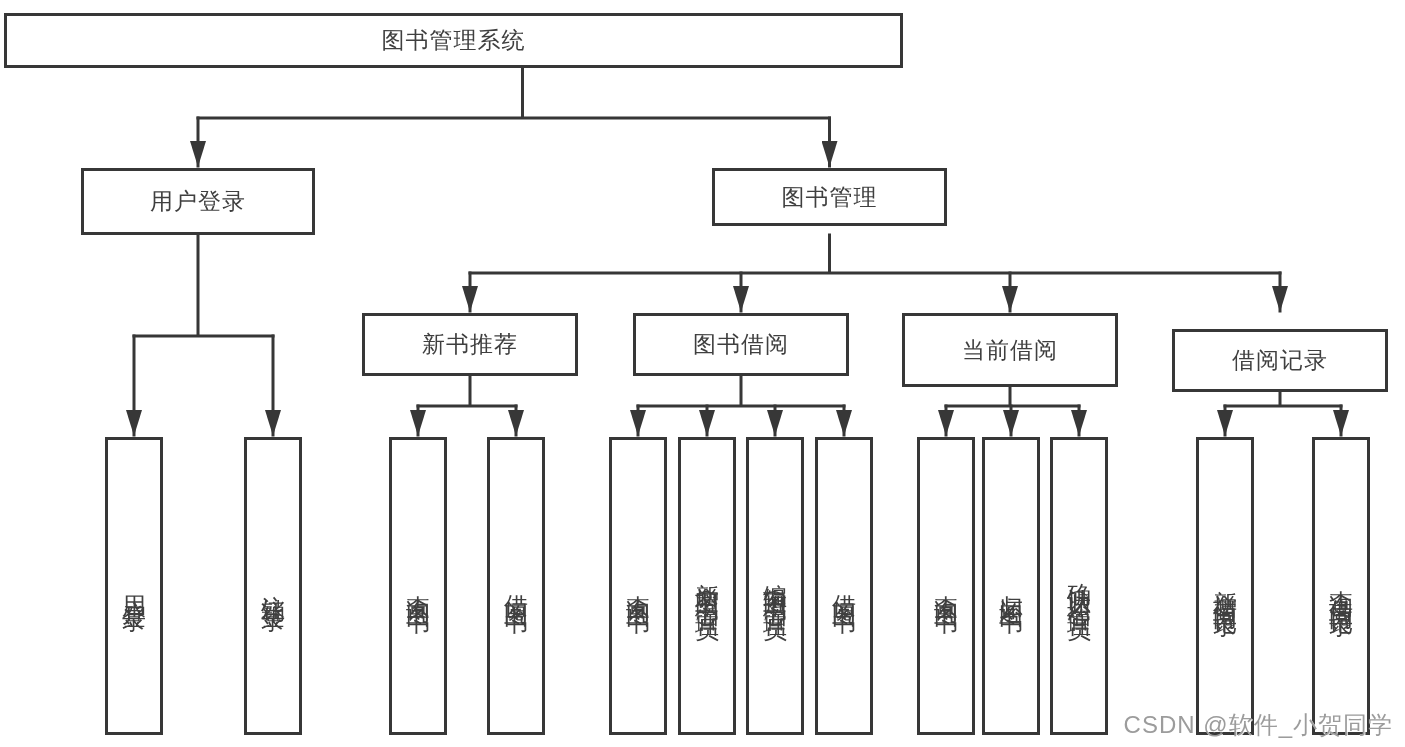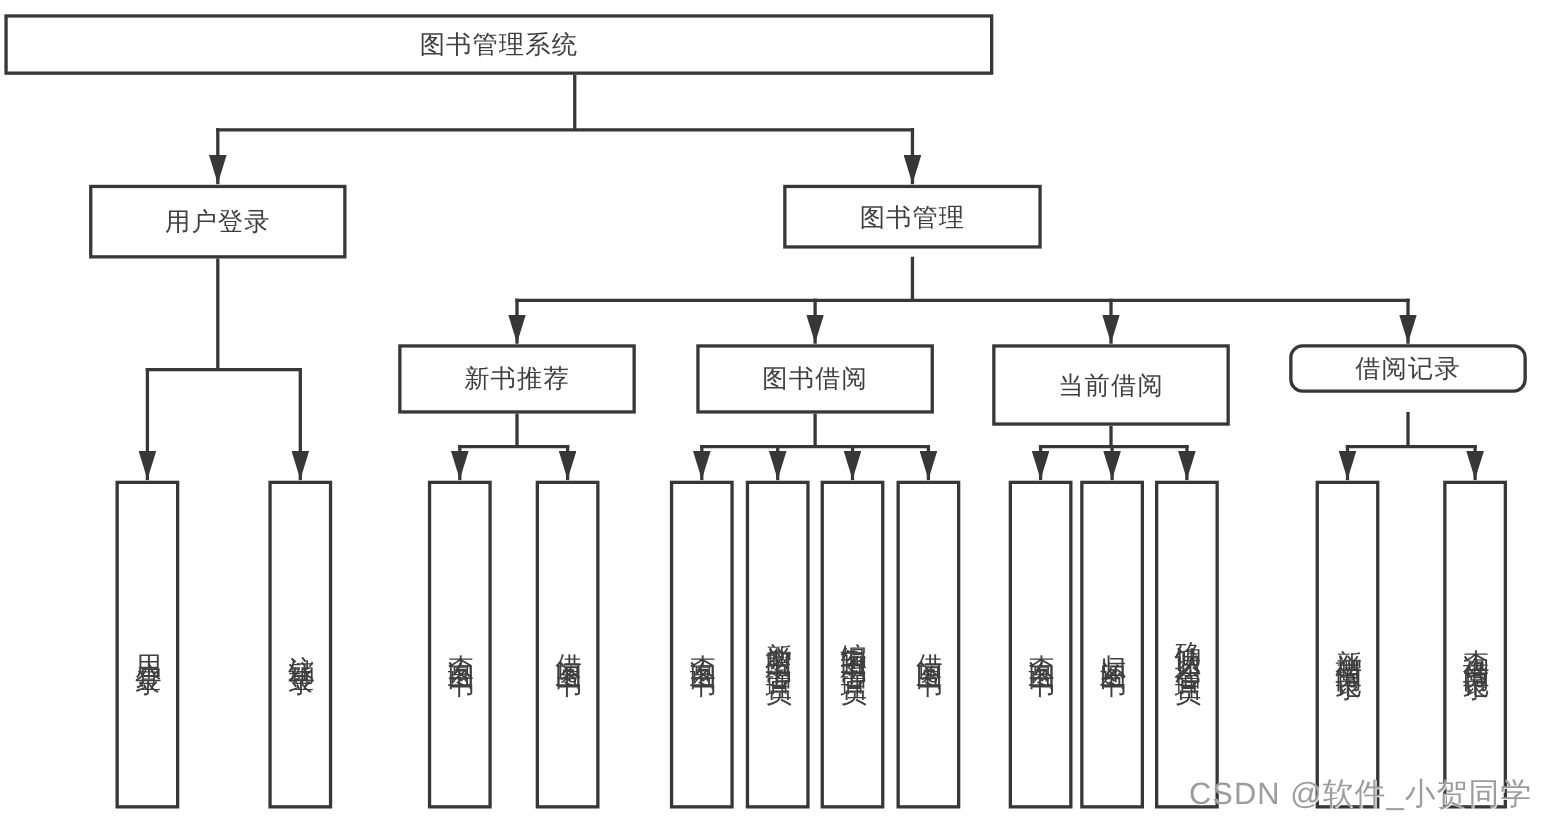--- a/index.html
+++ b/index.html
@@ -35,21 +35,21 @@
     text-orientation: mixed;
     letter-spacing: 5px;
     line-height: 1;
     white-space: nowrap;
   }
   .watermark {
     position: absolute;
     right: 12px;
     bottom: 6px;
     z-index: 2;
-    font-size: 28px;
+    font-size: 24px;
     color: #9c9c9c;
     text-shadow: 1px 1px 0 rgba(255,255,255,0.85);
     letter-spacing: 1px;
   }
 </style>
 </head>
 <body>
 
 <div id="stage">
 
@@ -109,21 +109,21 @@
 
   <div class="node box-h" style="left:633px; top:313px; width:216px; height:63px;">
     <span>图书借阅</span>
   </div>
   <div class="node box-h" style="left:362px; top:313px; width:216px; height:63px;">
     <span>新书推荐</span>
   </div>
   <div class="node box-h" style="left:902px; top:313px; width:216px; height:74px;">
     <span>当前借阅</span>
   </div>
-  <div class="node box-h" style="left:1172px; top:313px; width:216px; height:44px;border-radius:12px;">
+  <div class="node box-h" style="left:1172px; top:329px; width:216px; height:63px;">
     <span>借阅记录</span>
   </div>
 
   <div class="node box-v" style="left:105px;">
     <span class="vtext">用户登录</span>
   </div>
   <div class="node box-v" style="left:244px;">
     <span class="vtext">注销登录</span>
   </div>
 

